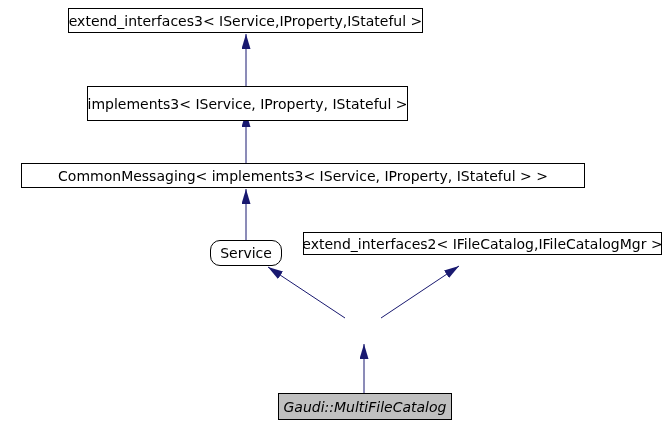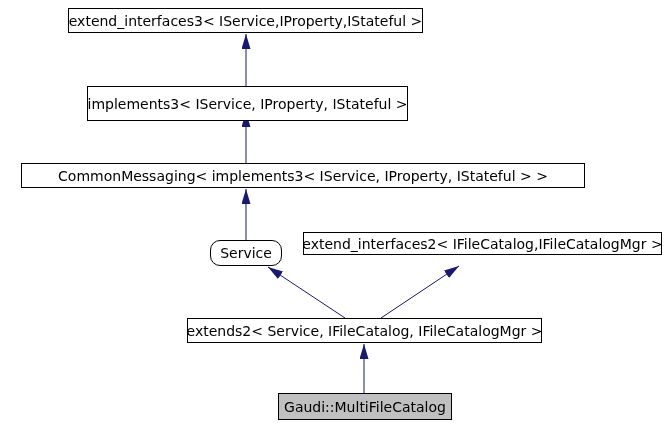--- a/index.html
+++ b/index.html
@@ -39,20 +39,21 @@
     color: var(--node-text);
     font-size: 14px;
     line-height: 1;
     display: flex;
     align-items: center;
     justify-content: center;
     white-space: nowrap;
   }
   .node.highlight {
     background: var(--highlight-fill);
+    font-style: italic;
   }
   .n0 { left: 68px;  top: 8px;   width: 355px; height: 25px; }
   .n1 { left: 87px;  top: 86px;  width: 321px; height: 35px; }
   .n2 { left: 21px;   top: 163px; width: 564px; height: 25px; }
   .n3 { left: 210px; top: 240px; width: 72px;  height: 26px; border-radius: 10px; }
   .n4 { left: 303px; top: 232px; width: 359px; height: 23px; }
   .n5 { left: 187px; top: 318px; width: 355px; height: 25px; }
   .n6 { left: 278px; top: 393px; width: 174px; height: 27px; }
 </style>
 </head>
@@ -77,17 +78,16 @@
   <div class="node n0">extend_interfaces3&lt; IService,IProperty,IStateful &gt;</div>
 
   <div class="node n1">implements3&lt; IService, IProperty, IStateful &gt;</div>
 
   <div class="node n2">CommonMessaging&lt; implements3&lt; IService, IProperty, IStateful &gt; &gt;</div>
 
   <div class="node n3">Service</div>
 
   <div class="node n4">extend_interfaces2&lt; IFileCatalog,IFileCatalogMgr &gt;</div>
 
-  <div class="node n5">extends2&lt; Service, IFileCatalog, IFileCatalogMgr &gt;</div>
 
   <div class="node n6 highlight">Gaudi::MultiFileCatalog</div>
 
 </div>
 
 </body></html>

